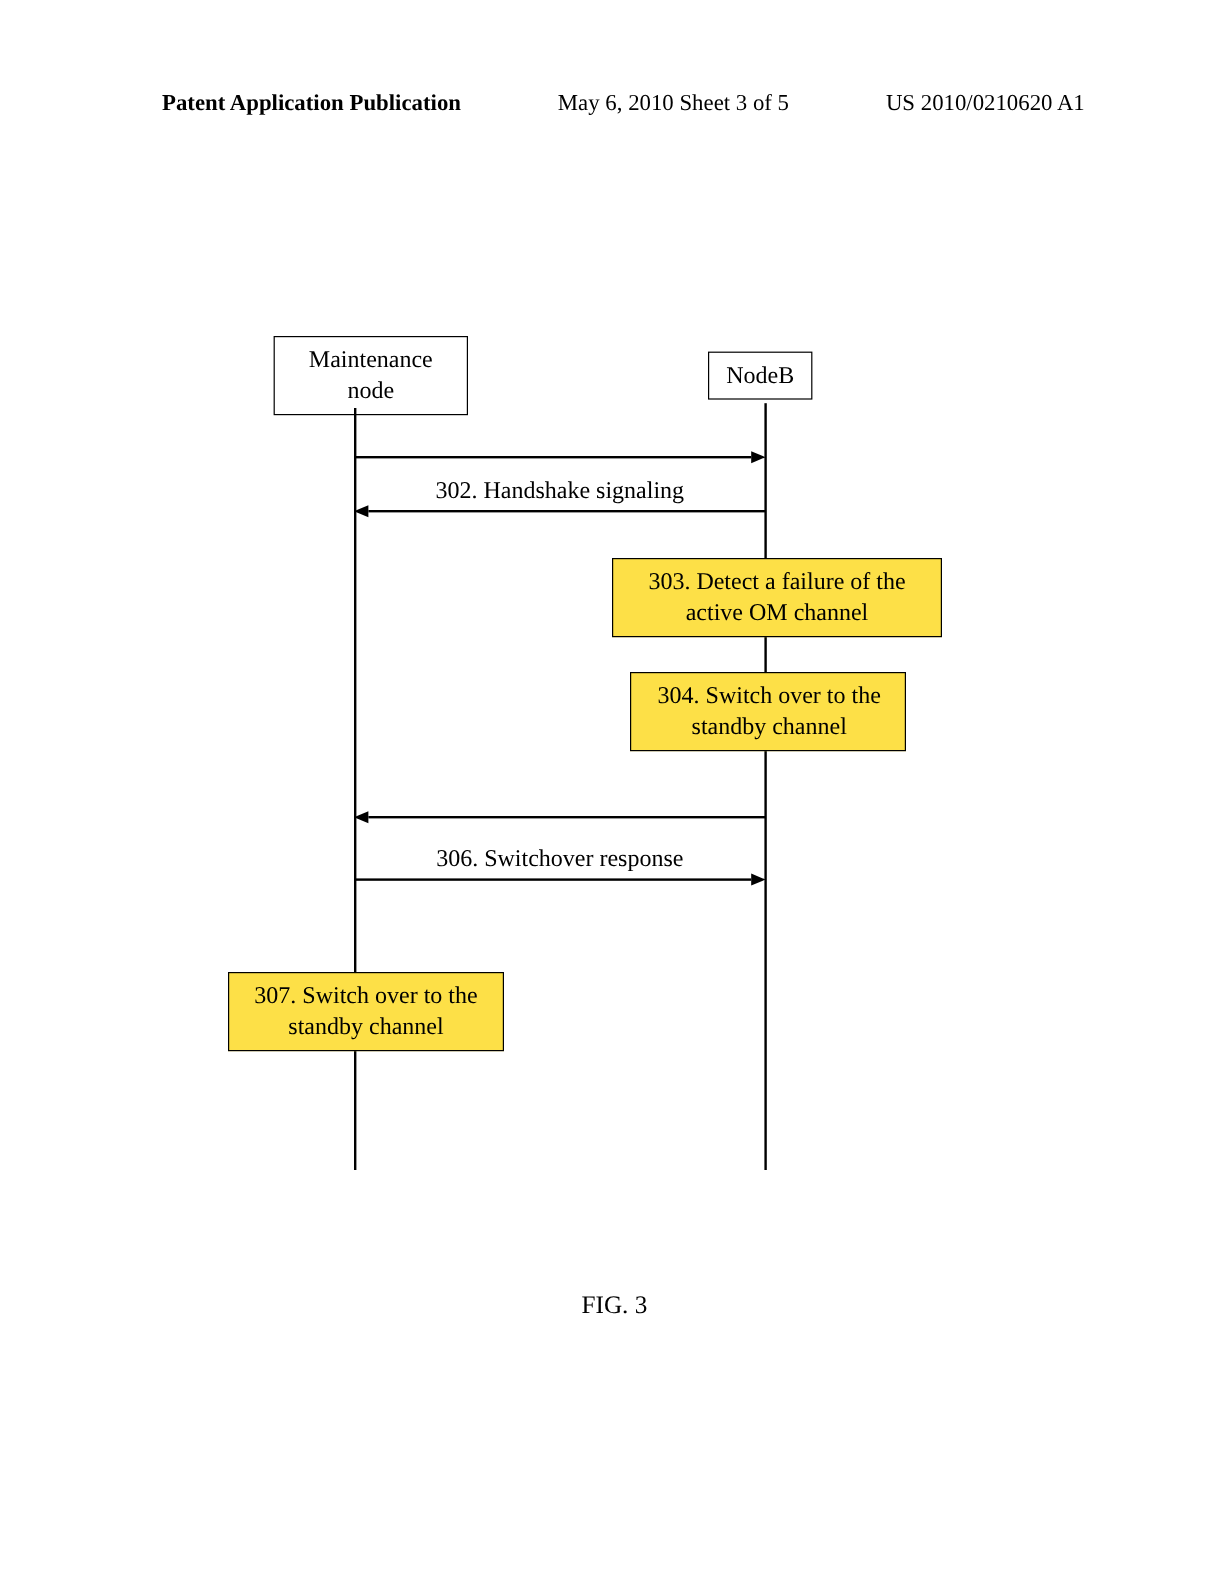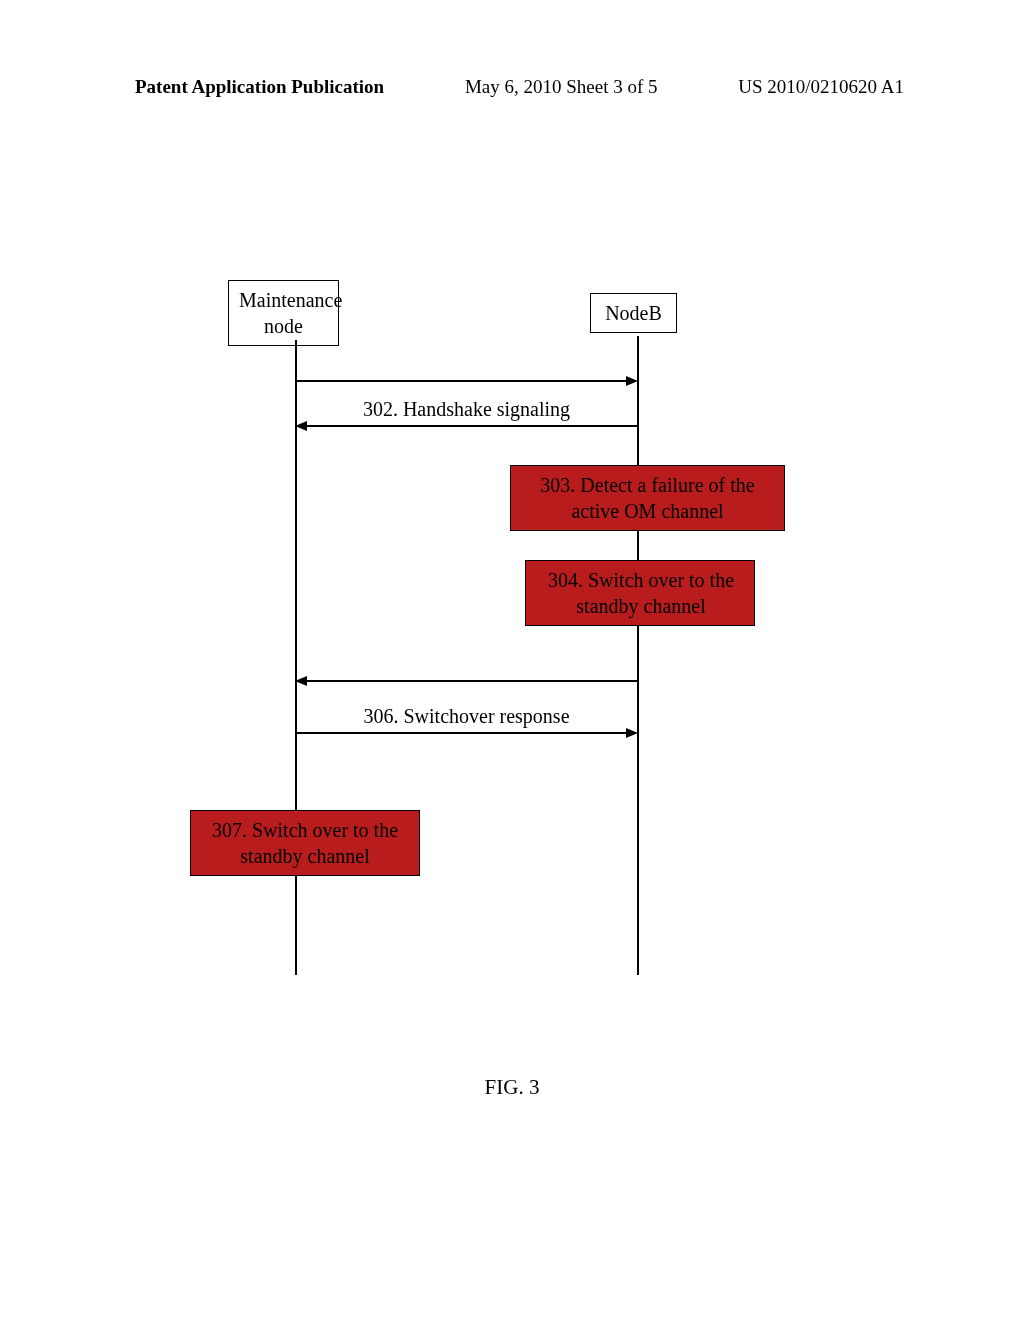--- a/index.html
+++ b/index.html
@@ -65,21 +65,21 @@
   .arrow-head-left {
     position: absolute;
     width: 0; height: 0;
     border-top: 5px solid transparent;
     border-bottom: 5px solid transparent;
     border-right: 12px solid #000;
   }
   .step-box {
     position: absolute;
     border: 1.5px solid #000;
-    background: #b91c1c;
+    background: #fde047;
     text-align: center;
     font-size: 20px;
     padding: 6px 10px;
     line-height: 1.3;
   }
   .fig-caption {
     position: absolute;
     font-size: 21px;
     text-align: center;
   }
@@ -88,21 +88,21 @@
 <body>
 
 <div class="header">
   <div class="left">Patent Application Publication</div>
   <div class="center">May 6, 2010  Sheet 3 of 5</div>
   <div class="right">US 2010/0210620 A1</div>
 </div>
 
 <div class="diagram-container">
 
-  <div class="actor-box" style="left:38px; top:0; width:111px;">Maintenance<br>node</div>
+  <div class="actor-box" style="left:38px; top:0; width:162px;">Maintenance<br>node</div>
 
   <div class="actor-box" style="left:400px; top:13px; width:87px;">NodeB</div>
 
   <div class="lifeline" style="left:105px; top:60px; height:635px;"></div>
   <div class="lifeline" style="left:447px; top:56px; height:639px;"></div>
 
   <div class="arrow-line" style="left:106px; top:100px; width:330px;"></div>
   <div class="arrow-head-right" style="left:436px; top:95.5px;"></div>
 
   <div class="msg-label" style="left:105px; top:118px; width:343px;">302. Handshake signaling</div>

